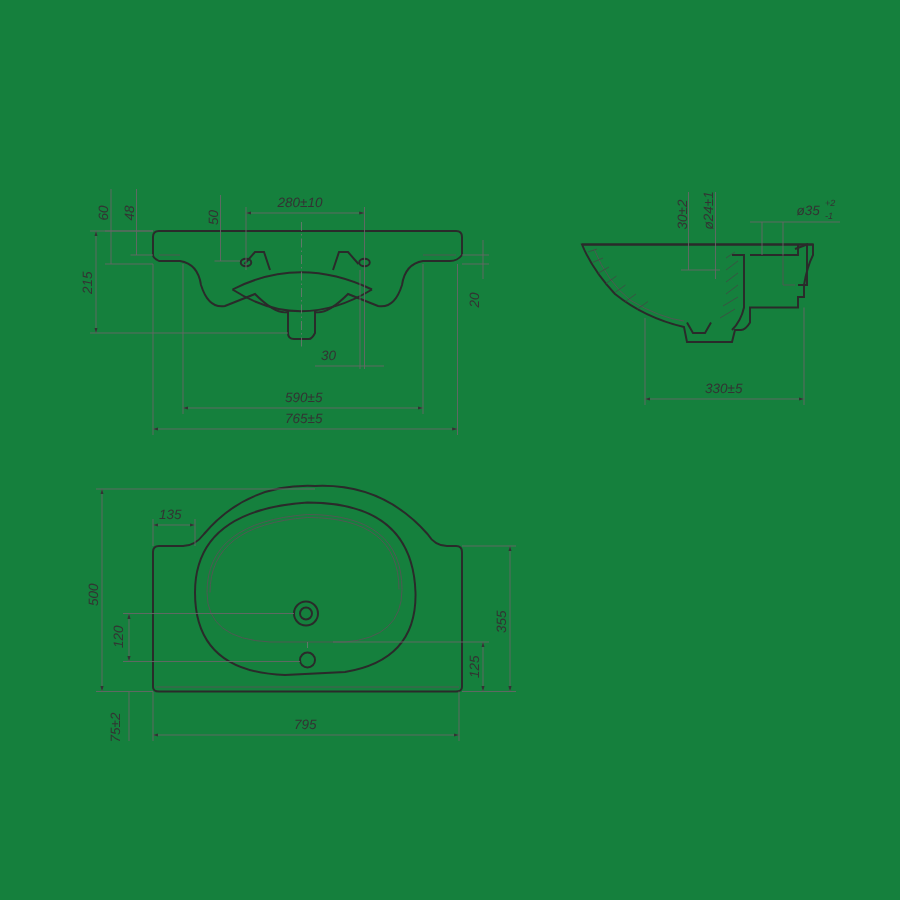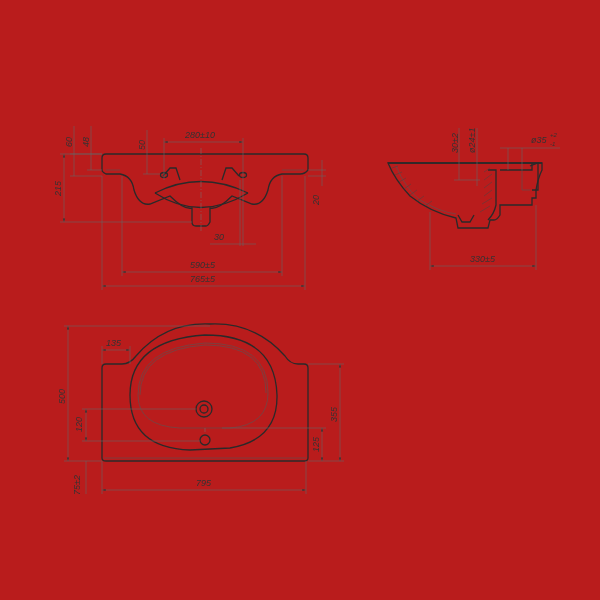--- a/index.html
+++ b/index.html
@@ -1,17 +1,17 @@
 <!DOCTYPE html>
 <html><head>
 <meta charset="utf-8">
 <style>
   html, body { margin: 0; padding: 0; background: #ffffff; }
   body { width: 600px; height: 600px; overflow: hidden; font-family: "Liberation Sans", sans-serif; }
-  .canvas { position: relative; width: 600px; height: 600px; background: #b91c1c; text-decoration: underline; }
+  .canvas { position: relative; width: 600px; height: 600px; background: #15803d; text-decoration: underline; }
   svg { position: absolute; left: 0; top: 0; }
   .outline { fill: none; stroke: #2a2a2a; stroke-width: 1.3; }
   .thin { fill: none; stroke: #555; stroke-width: 0.6; }
   .dim { fill: none; stroke: #666; stroke-width: 0.6; }
   .center { fill: none; stroke: #777; stroke-width: 0.5; stroke-dasharray: 6 2 1 2; }
   .hatch { fill: none; stroke: #444; stroke-width: 0.5; }
   .lbl { font-family: "Liberation Sans", sans-serif; font-size: 9px; font-style: italic; fill: #333; }
   .arrow { fill: #333; }
 </style>
 </head>

